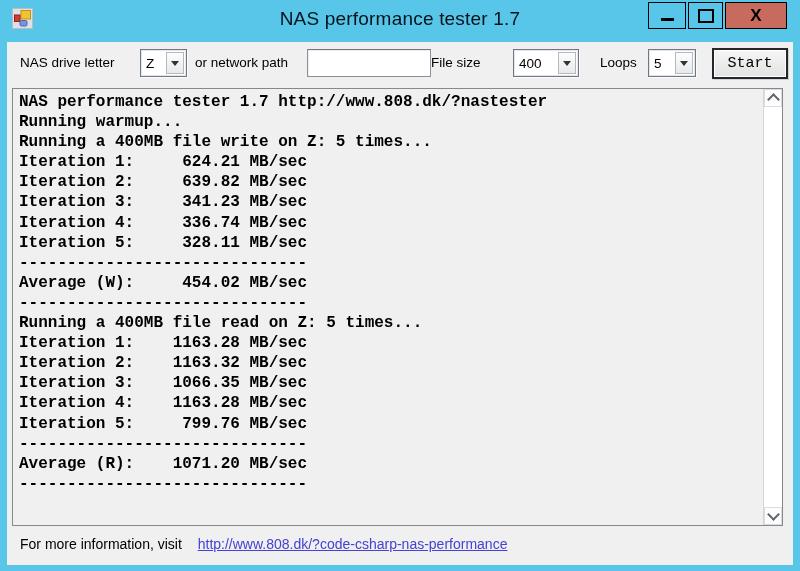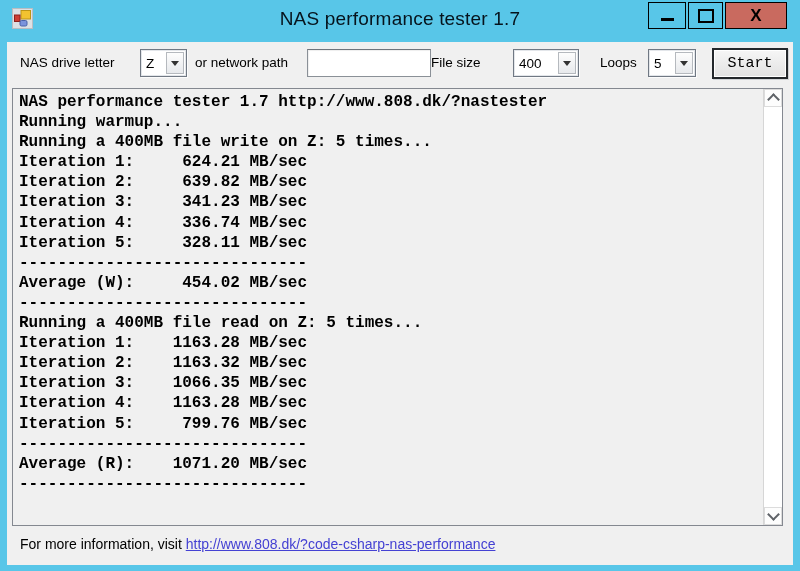--- a/index.html
+++ b/index.html
@@ -84,21 +84,21 @@
   .sb-btn{
     height:18px;background:#fdfdfd;border:1px solid #dcdcdc;box-sizing:border-box;
     display:flex;align-items:center;justify-content:center;
   }
   .chev{display:block;width:7px;height:7px;border-left:2px solid #5f6368;border-top:2px solid #5f6368;}
   .chev.up{transform:rotate(45deg);margin-top:3px;}
   .chev.down{transform:rotate(225deg);margin-bottom:3px;}
   
   .footer{position:absolute;left:13px;top:491px;height:22px;line-height:22px;font-size:14px;color:#000;white-space:nowrap;}
   .footer-link{
-    margin-left:0;color:var(--link,#4441d3);text-decoration:underline;cursor:pointer;font-size:14px;
+    margin-left:12px;color:var(--link,#4441d3);text-decoration:underline;cursor:pointer;font-size:14px;
   }
 </style>
 </head>
 <body>
 
 <div>
 
   <div class="titlebar">
     <span class="app-icon">
       <svg width="21" height="21" viewBox="0 0 21 21">

